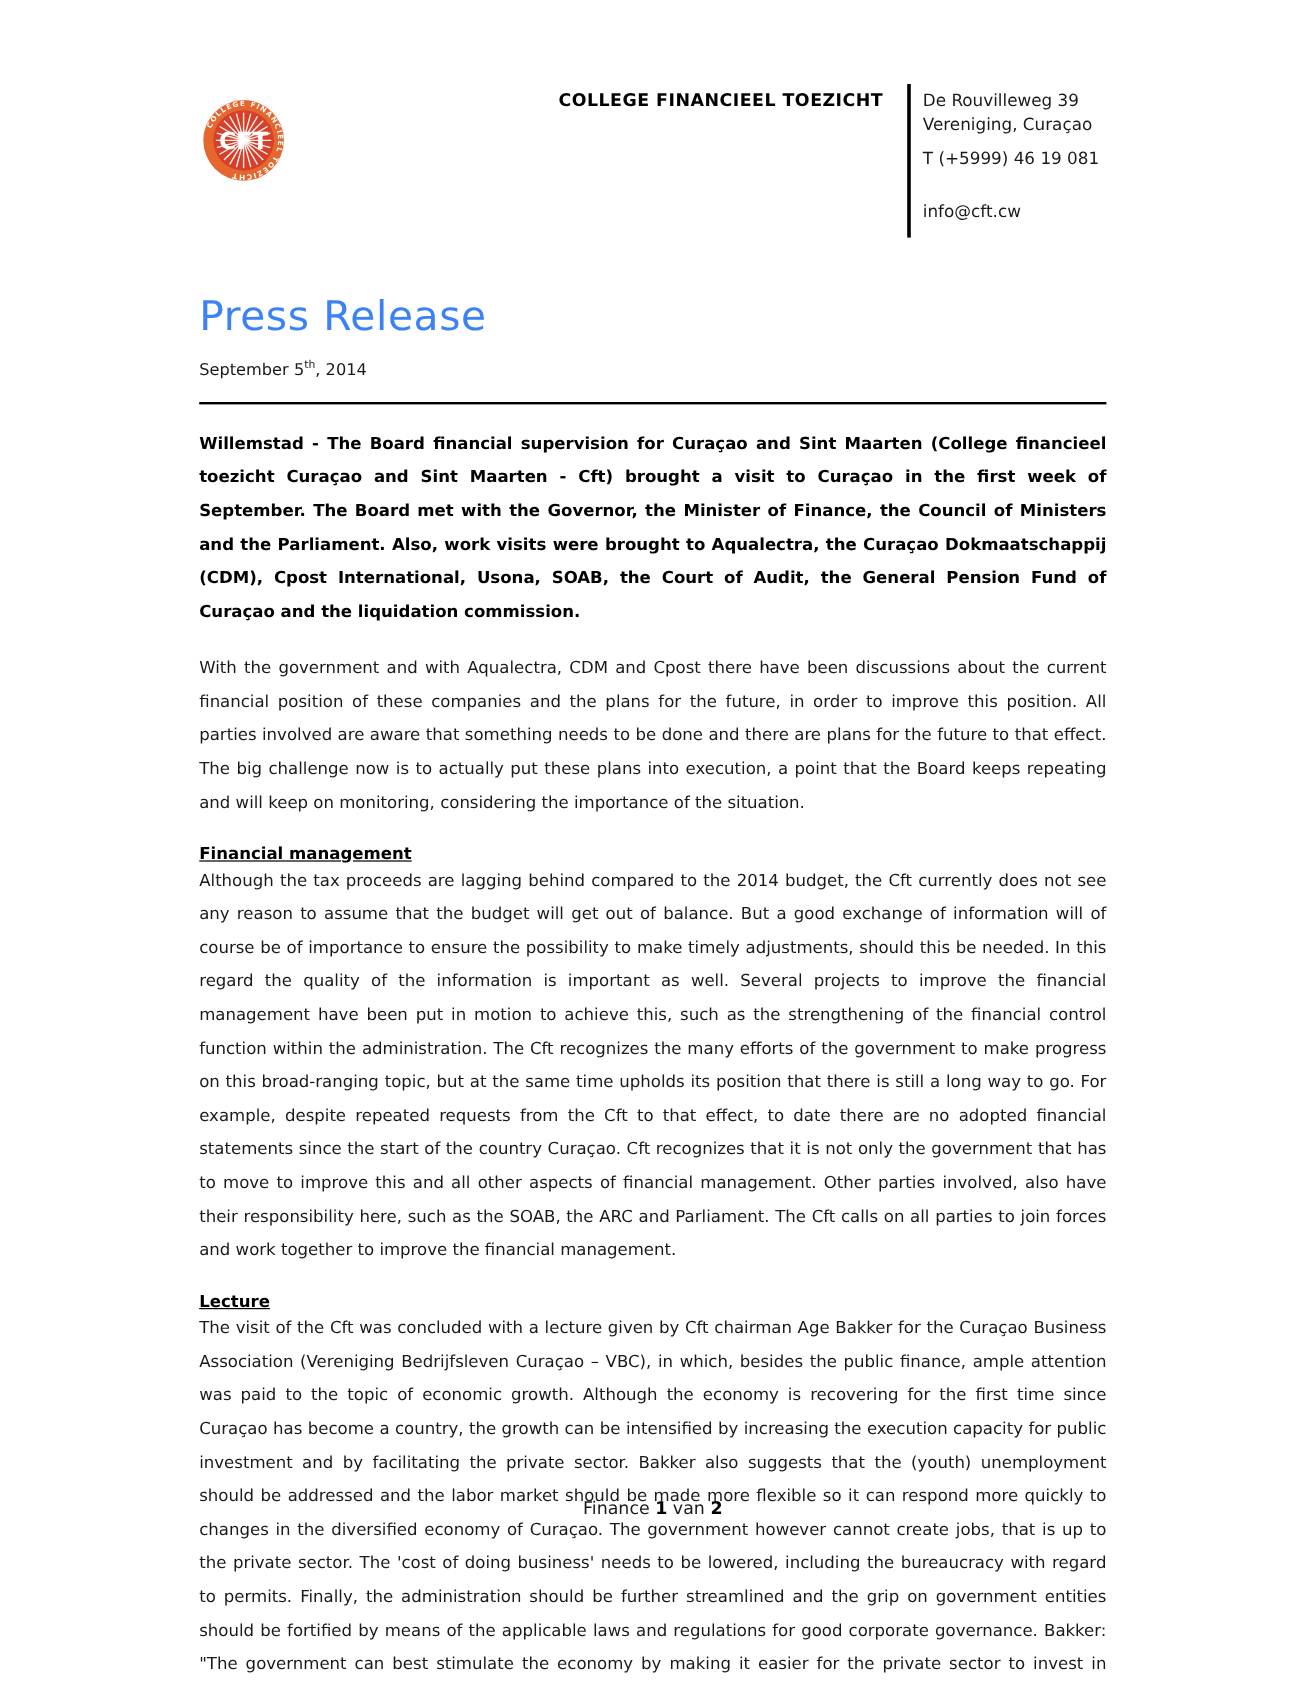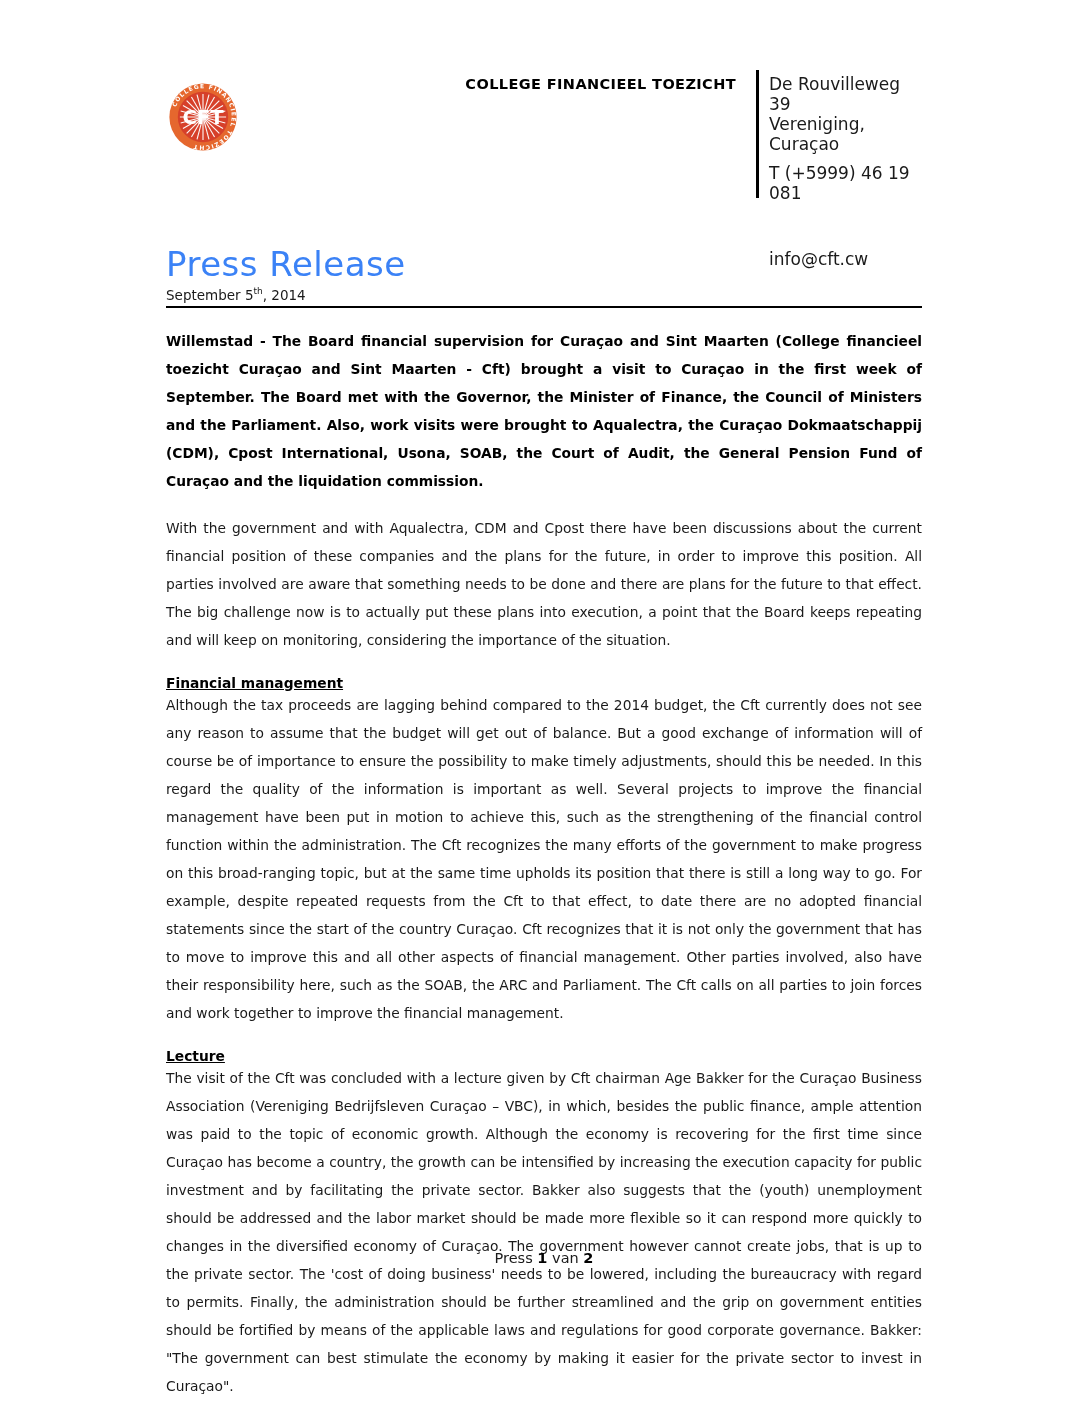--- a/index.html
+++ b/index.html
@@ -45,39 +45,39 @@
     left: 590px;
     top: 0;
     width: 3px;
     height: 128px;
     background: #000;
   }
   .contact {
     position: absolute;
     left: 603px;
     top: 4px;
-    font-size: 17px;
+    font-size: 14px;
     color: #1a1a1a;
     line-height: 20px;
   }
   .contact .phone { margin-top: 9px; }
-  .contact .email { margin-top: 46px; }
+  .contact .email { margin-top: 24px; }
 
   
   .doc-title {
     margin-top: 42px;
     font-size: 34px;
     letter-spacing: 0.5px;
     color: #3b82f6;
     font-weight: normal;
   }
   .date-line {
-    margin-top: 2px;
+    margin-top: 16px;
     font-size: 13.5px;
-    padding-bottom: 3px;
+    padding-bottom: 18px;
     border-bottom: 2px solid #000;
     color: #1a1a1a;
   }
   .date-line sup { font-size: 9px; }
 
   .headline {
     margin-top: 19px;
     font-size: 15.5px;
     font-weight: bold;
     color: #000;
@@ -175,17 +175,17 @@
 
   <div class="section-heading">Financial management</div>
   <p class="para section-body">Although the tax proceeds are lagging behind compared to the 2014 budget, the Cft currently does not see any reason to assume that the budget will get out of balance. But a good exchange of information will of course be of importance to ensure the possibility to make timely adjustments, should this be needed. In this regard the quality of the information is important as well. Several projects to improve the financial management have been put in motion to achieve this, such as the strengthening of the financial control function within the administration. The Cft recognizes the many efforts of the government to make progress on this broad-ranging topic, but at the same time upholds its position that there is still a long way to go. For example, despite repeated requests from the Cft to that effect, to date there are no adopted financial statements since the start of the country Curaçao. Cft recognizes that it is not only the government that has to move to improve this and all other aspects of financial management. Other parties involved, also have their responsibility here, such as the SOAB, the ARC and Parliament. The Cft calls on all parties to join forces and work together to improve the financial management.</p>
 
   <div class="section-heading">Lecture</div>
   <p class="para section-body">The visit of the Cft was concluded with a lecture given by Cft chairman Age Bakker for the Curaçao Business Association (Vereniging Bedrijfsleven Curaçao – VBC), in which, besides the public finance, ample attention was paid to the topic of economic growth. Although the economy is recovering for the first time since Curaçao has become a country, the growth can be intensified by increasing the execution capacity for public investment and by facilitating the private sector. Bakker also suggests that the (youth) unemployment should be addressed and the labor market should be made more flexible so it can respond more quickly to changes in the diversified economy of Curaçao. The government however cannot create jobs, that is up to the private sector. The 'cost of doing business' needs to be lowered, including the bureaucracy with regard to permits. Finally, the administration should be further streamlined and the grip on government entities should be fortified by means of the applicable laws and regulations for good corporate governance. Bakker: "The government can best stimulate the economy by making it easier for the private sector to invest in Curaçao".</p>
 
 </div>
 
 <div class="page-footer">
-  <span>Press</span>
+  <span>Finance</span>
   <b>1</b>
   <span>van</span>
   <b>2</b>
 </div>
 
 </body></html>

